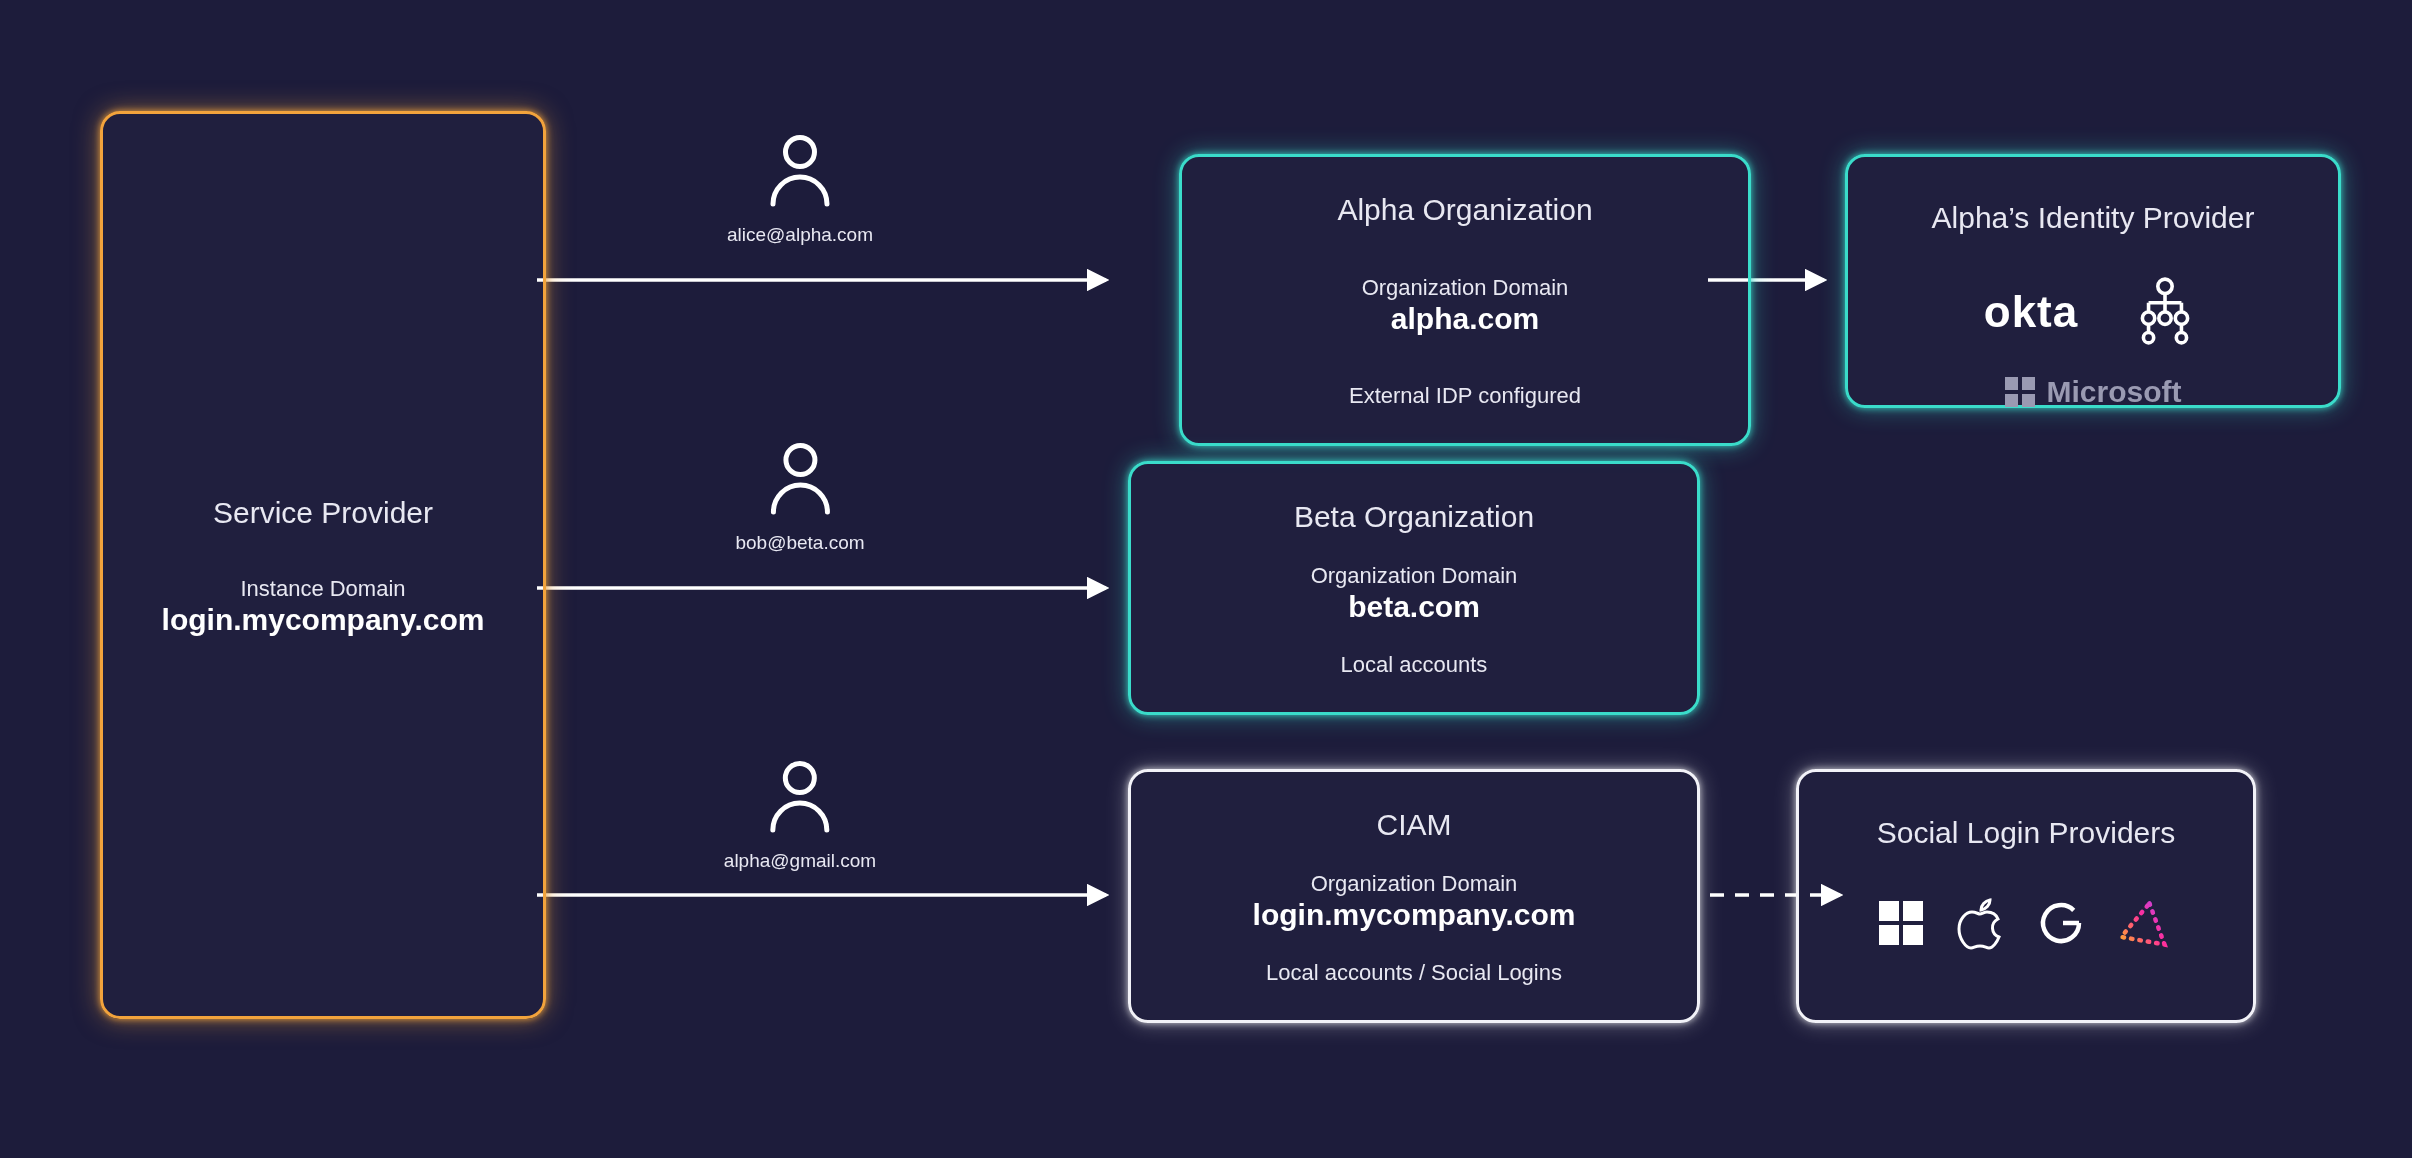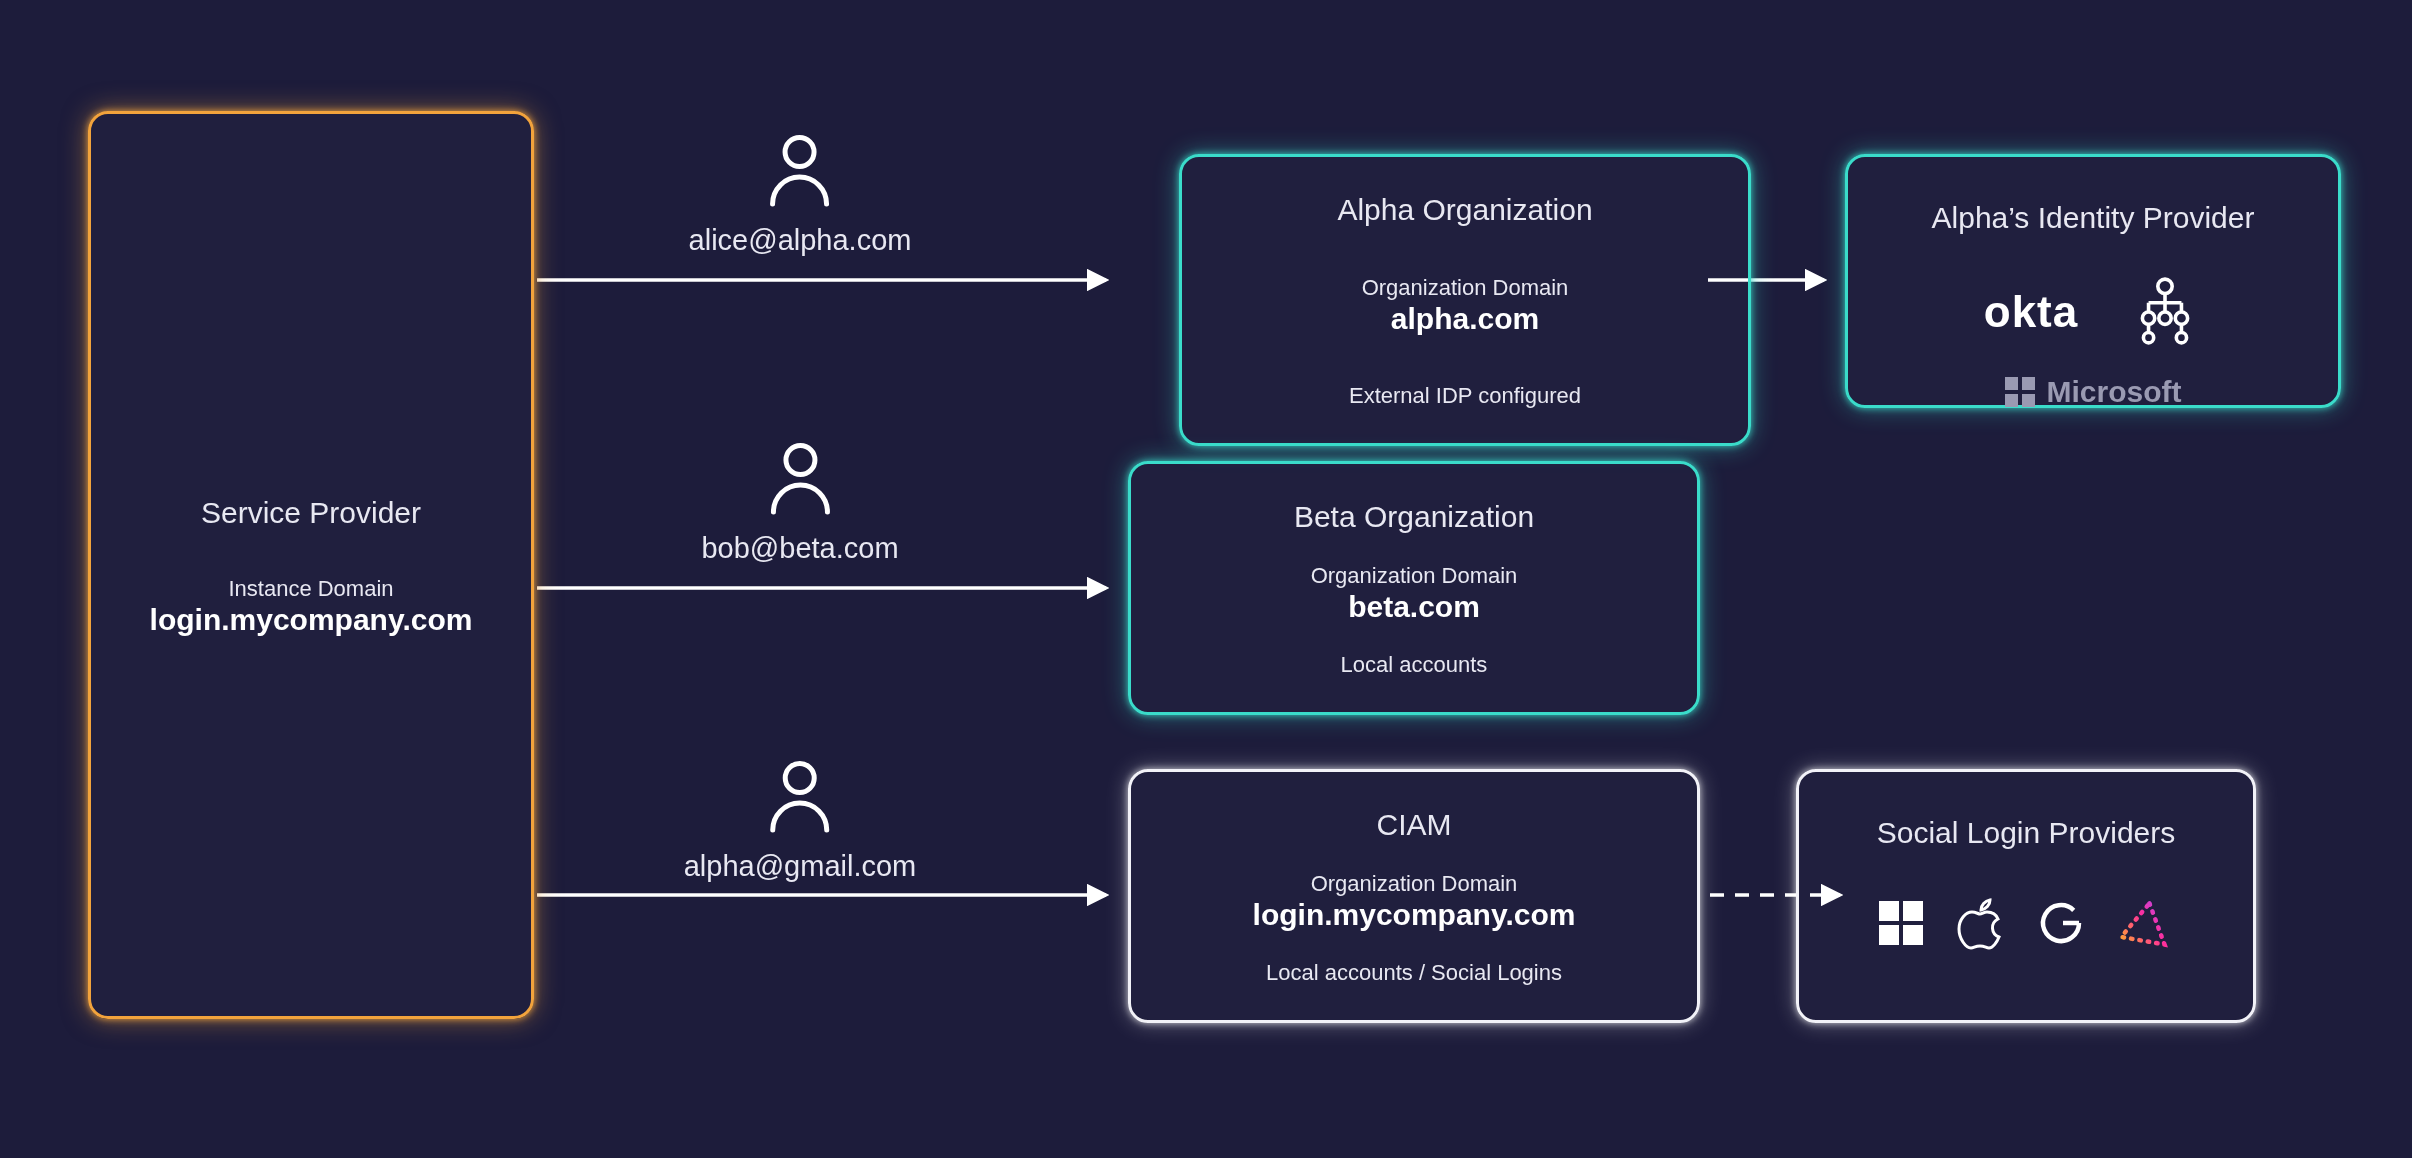--- a/index.html
+++ b/index.html
@@ -21,28 +21,28 @@
     box-shadow:0 0 7px rgba(242,163,60,.9),0 0 26px rgba(242,163,60,.5);
   }
   .box.teal{
     border-color:#3adcca;
     box-shadow:0 0 7px rgba(58,220,202,.85),0 0 24px rgba(58,220,202,.45);
   }
   .box.white{
     border-color:#f2f2f8;
     box-shadow:0 0 7px rgba(255,255,255,.7),0 0 22px rgba(255,255,255,.35);
   }
-  .sp-box{justify-content:center;}
+  .sp-box{justify-content:center;margin-left:12px;}
   .t{font-size:22px;line-height:1.25;color:#e8e8f2;}
   .t-title{font-size:30px;}
   .t-bold{font-size:30px;font-weight:bold;color:#ffffff;}
   .sp-gap{height:44px;}
   .org-box{justify-content:space-between;padding:34px 24px;}
   .user{position:absolute;display:flex;flex-direction:column;align-items:center;transform:translateX(-50%);}
-  .user-label{font-size:29px;margin-top:16px;color:#e8e8f2;white-space:nowrap;}
+  .user-label{font-size:19px;margin-top:16px;color:#e8e8f2;white-space:nowrap;}
   .idp-box{padding:42px 24px 30px;justify-content:flex-start;}
   .idp-logos-row{display:flex;align-items:center;gap:50px;margin-top:38px;}
   .okta-word{font-size:44px;font-weight:bold;color:#ffffff;letter-spacing:1px;line-height:1;}
   .ms-row{display:flex;align-items:center;gap:12px;margin-top:26px;color:#9a9ab2;}
   .ms-label{font-size:30px;font-weight:600;color:#9a9ab2;}
   .social-box{padding:42px 24px 30px;justify-content:flex-start;}
   .social-icons{display:flex;align-items:center;gap:34px;margin-top:44px;}
 </style>
 </head>
 <body>

